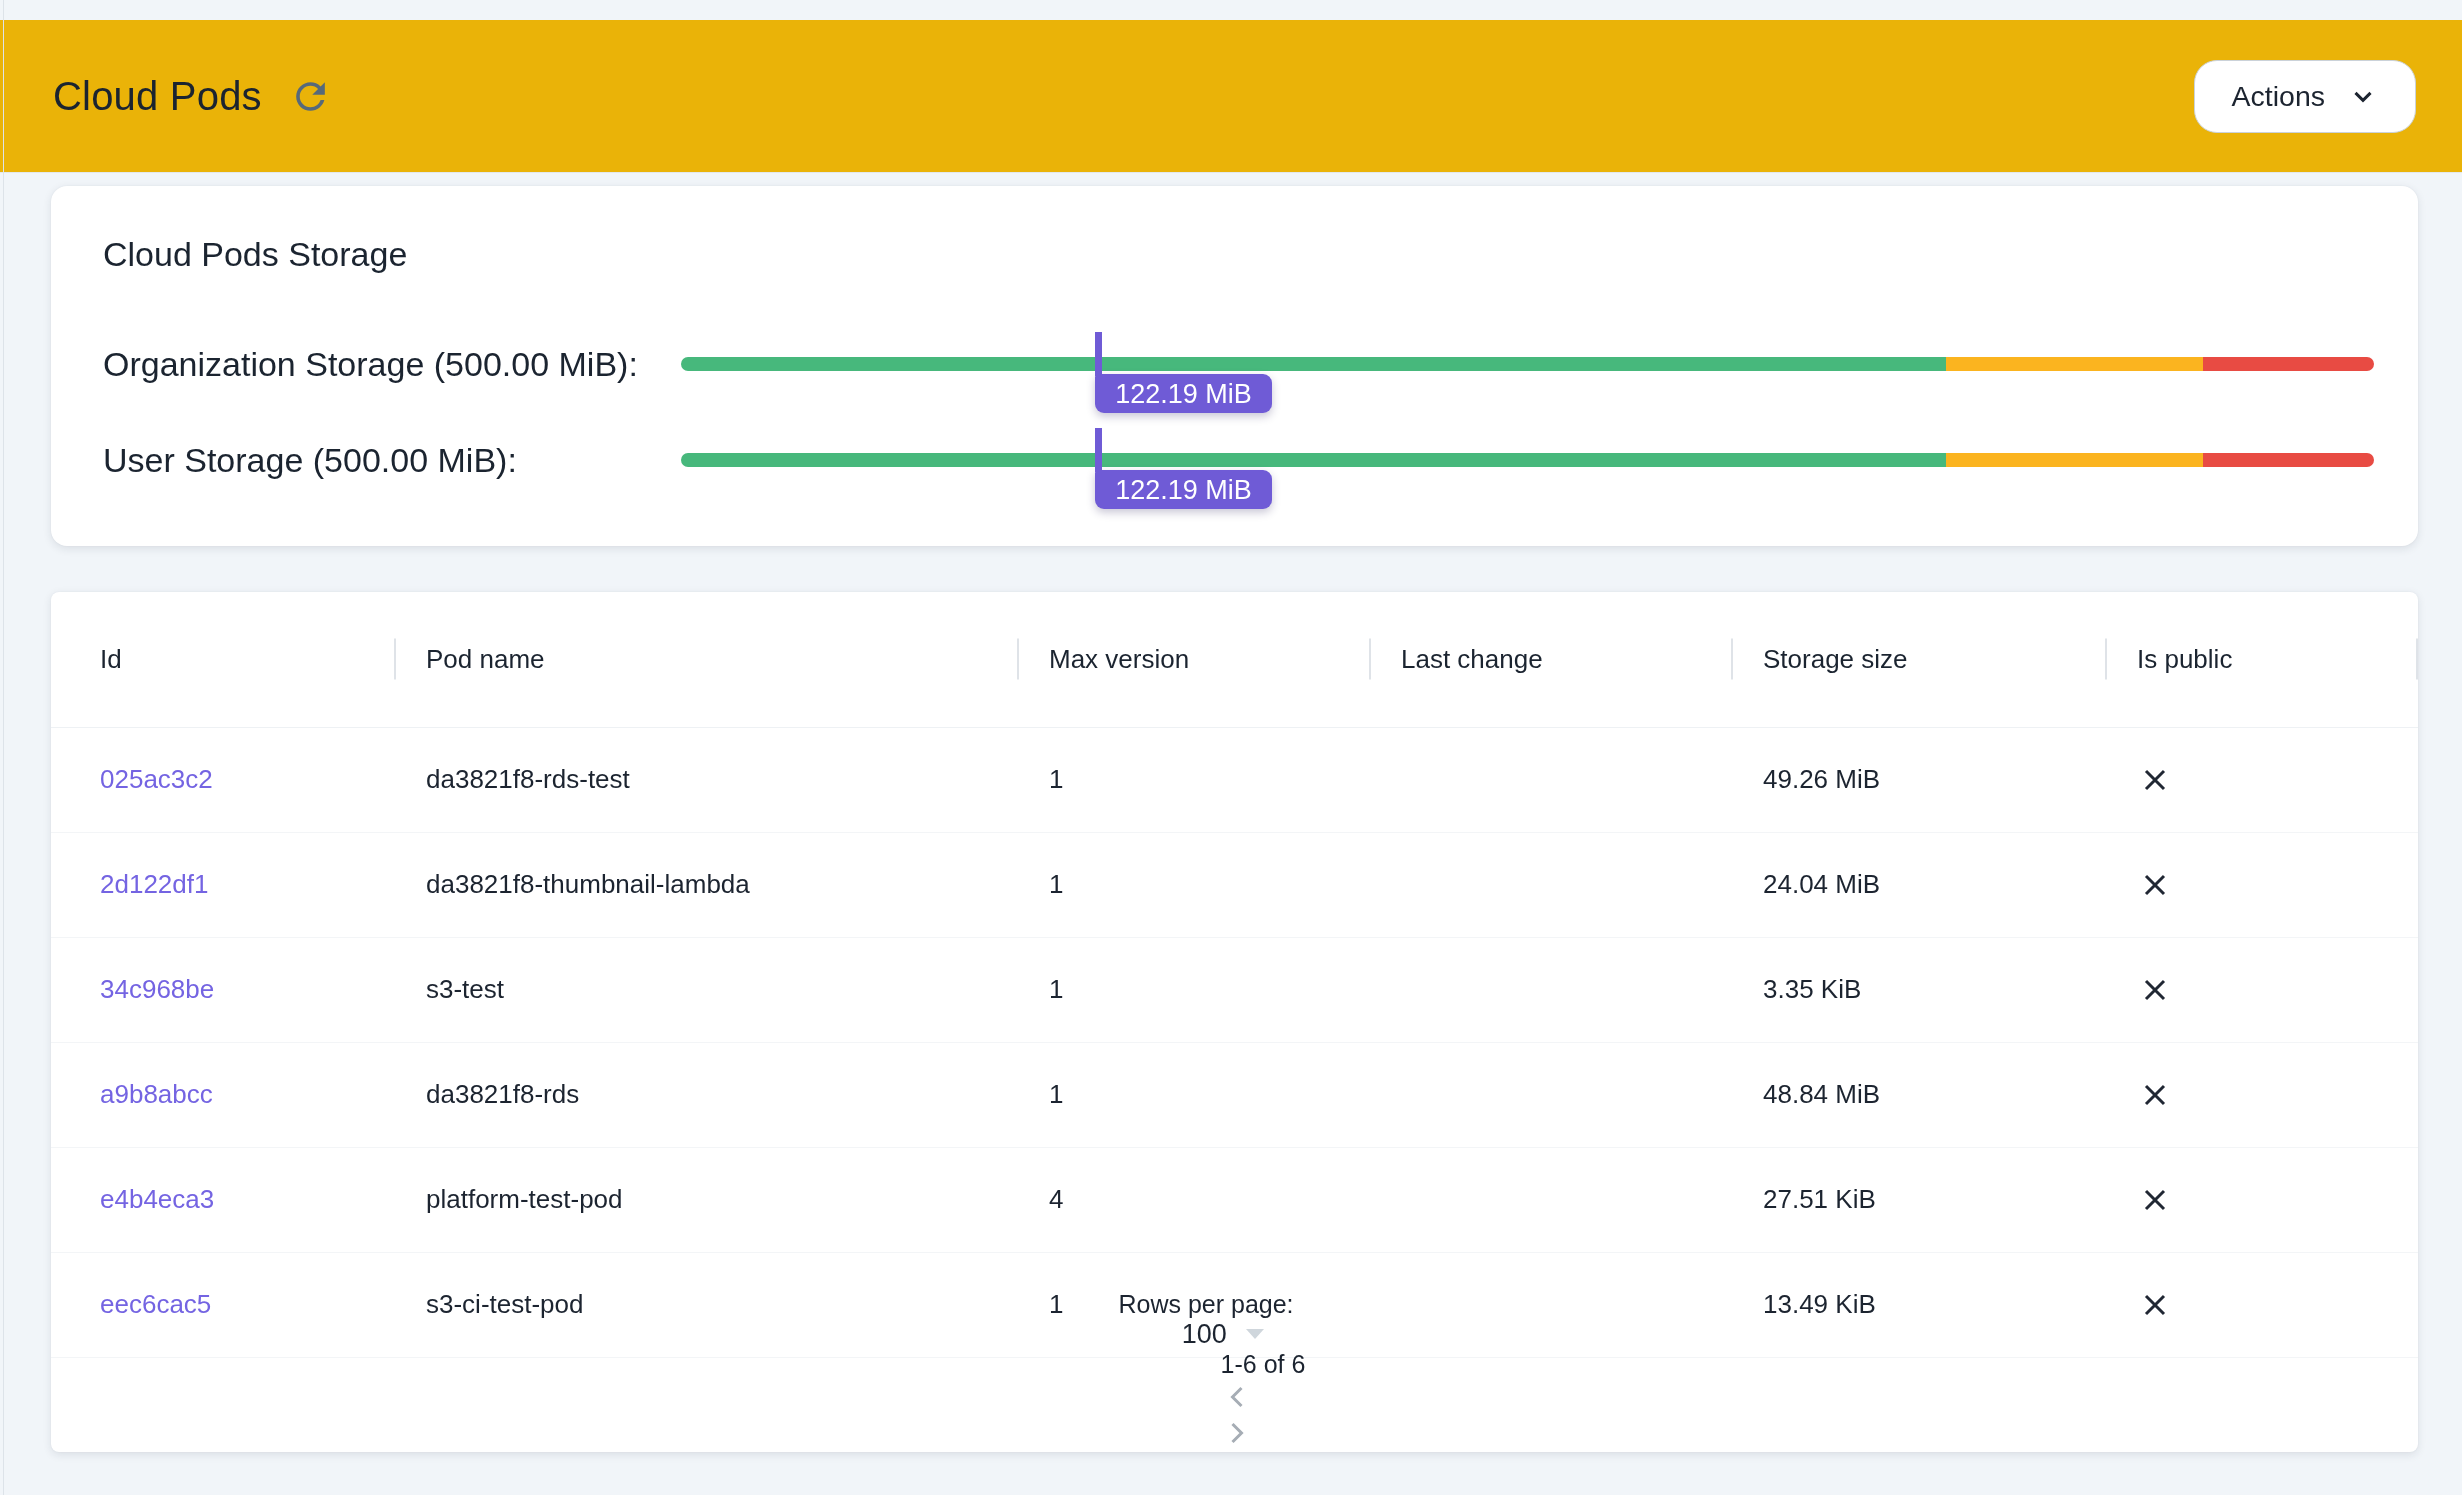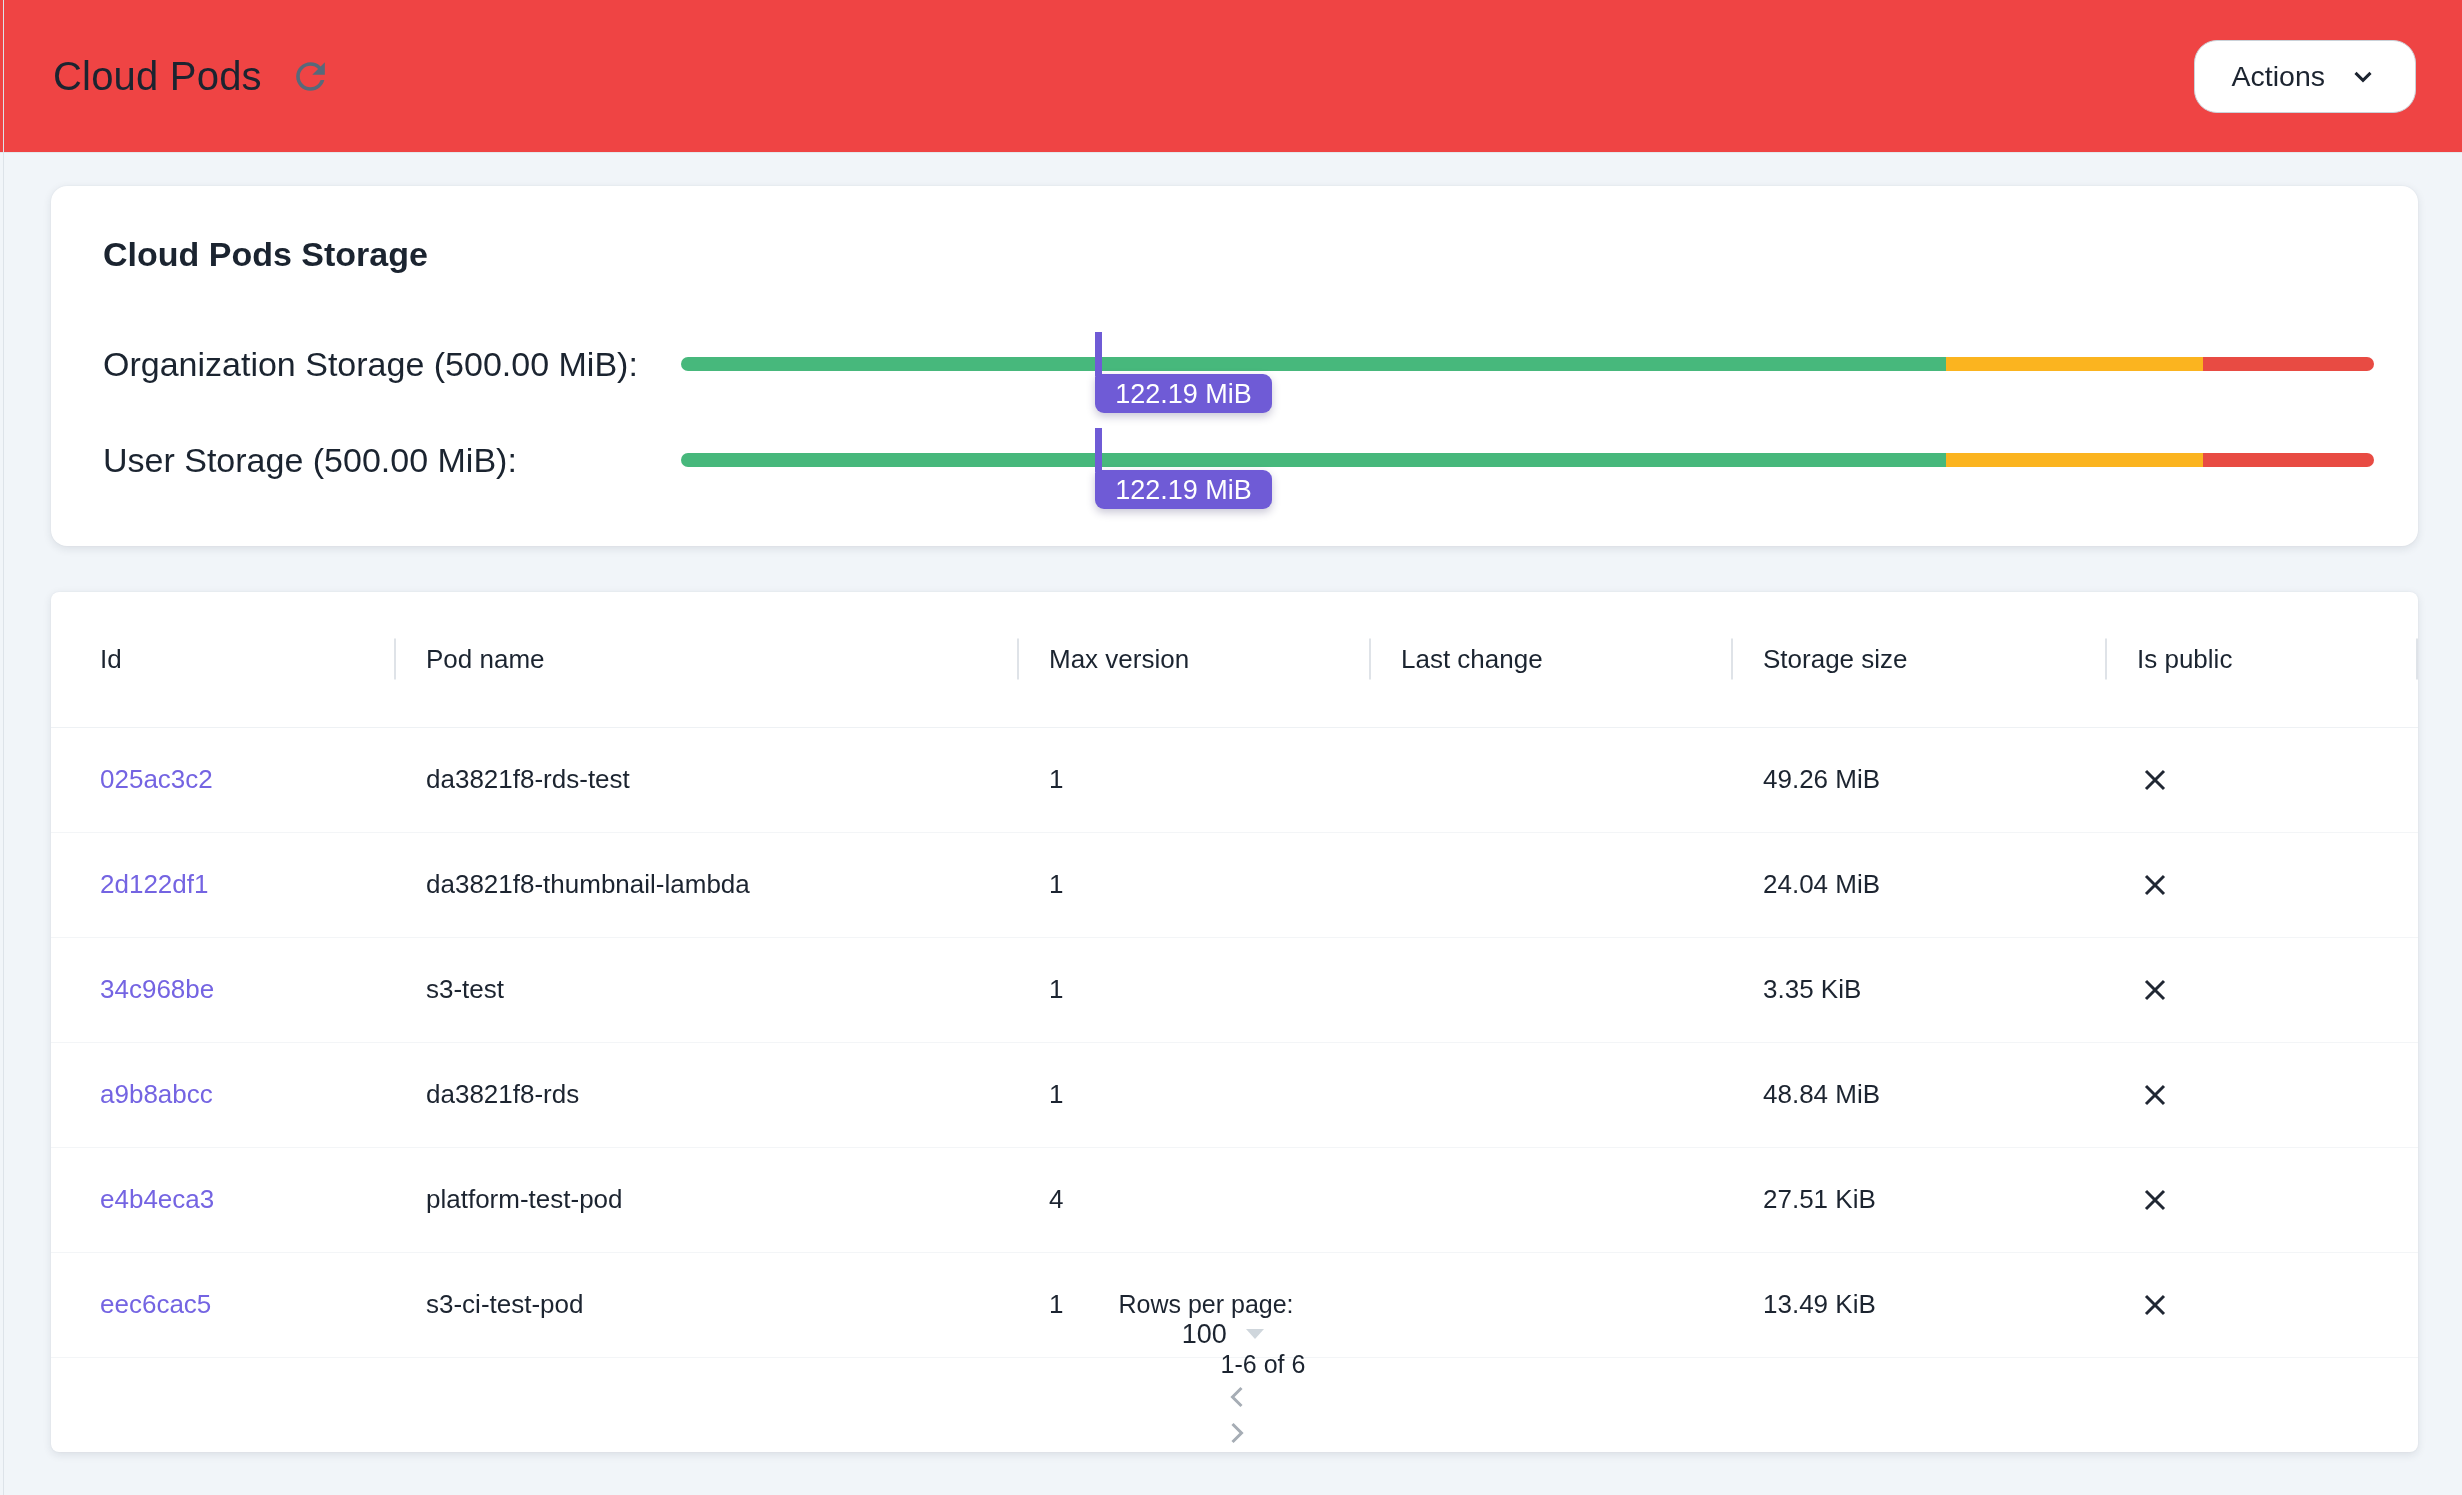--- a/index.html
+++ b/index.html
@@ -11,43 +11,43 @@
     position:relative;
     overflow:hidden;
   }
   body::before {
     content:""; position:absolute; left:2.7px; top:0; bottom:0; width:1.8px;
     background:#dde3e9;
   }
 
   
   .page-header {
-    height:153px; background:#ef4444; border-bottom:1.8px solid #e3e8ec;
-    display:flex; align-items:center; padding:0 46px 0 53px;
+    height:153px; background:#eab308; border-bottom:1.8px solid #e3e8ec;
+    display:flex; align-items:center; padding:0 46px 0 53px;margin-top:20px;
   }
   .page-title { font-size:40px; font-weight:500; letter-spacing:0.2px; color:#1b2430; }
   .refresh { margin-left:27px; width:43px; height:43px; display:inline-flex; cursor:pointer; }
   .refresh svg { width:43px; height:43px; fill:#57697a; }
   .actions-btn {
     margin-left:auto; height:73px; padding:16px 37px; background:#fff;
     border:1.8px solid #cbd2d9; border-radius:23px; display:inline-flex;
     align-items:center; gap:23px; font-size:28.5px; color:#1c2430;
     font-family:inherit; cursor:pointer;
   }
   .actions-btn svg { width:30px; height:30px; stroke:#1c2430; fill:none; stroke-width:2.4; }
 
   
   .card {
     position:absolute; left:51px; width:2367px; background:#fff; border-radius:16px;
     box-shadow:0 2.7px 9px rgba(25,39,61,.10), 0 0 1.8px rgba(25,39,61,.06);
   }
 
   
   .storage-card { top:186px; height:360px; padding:43px 44px 40px 52px; }
-  .storage-title { font-size:34px; font-weight:700; color:#1b2430; height:50px; line-height:50px; }
+  .storage-title { font-size:34px; font-weight:400; color:#1b2430; height:50px; line-height:50px; }
   .bar-row { display:flex; align-items:center; height:96px; }
   .bar-row:first-of-type { margin-top:37px; }
   .bar-label { width:578px; flex:none; font-size:34px; color:#1b2430; }
   .bar { position:relative; flex:1; height:13.3px; }
   .track {
     display:flex; height:100%; width:100%; border-radius:7.1px; overflow:hidden;
   }
   .track .seg { height:100%; }
   .marker {
     position:absolute; width:7.1px; top:-25px; height:44px; background:#6f5bd6; z-index:2;

